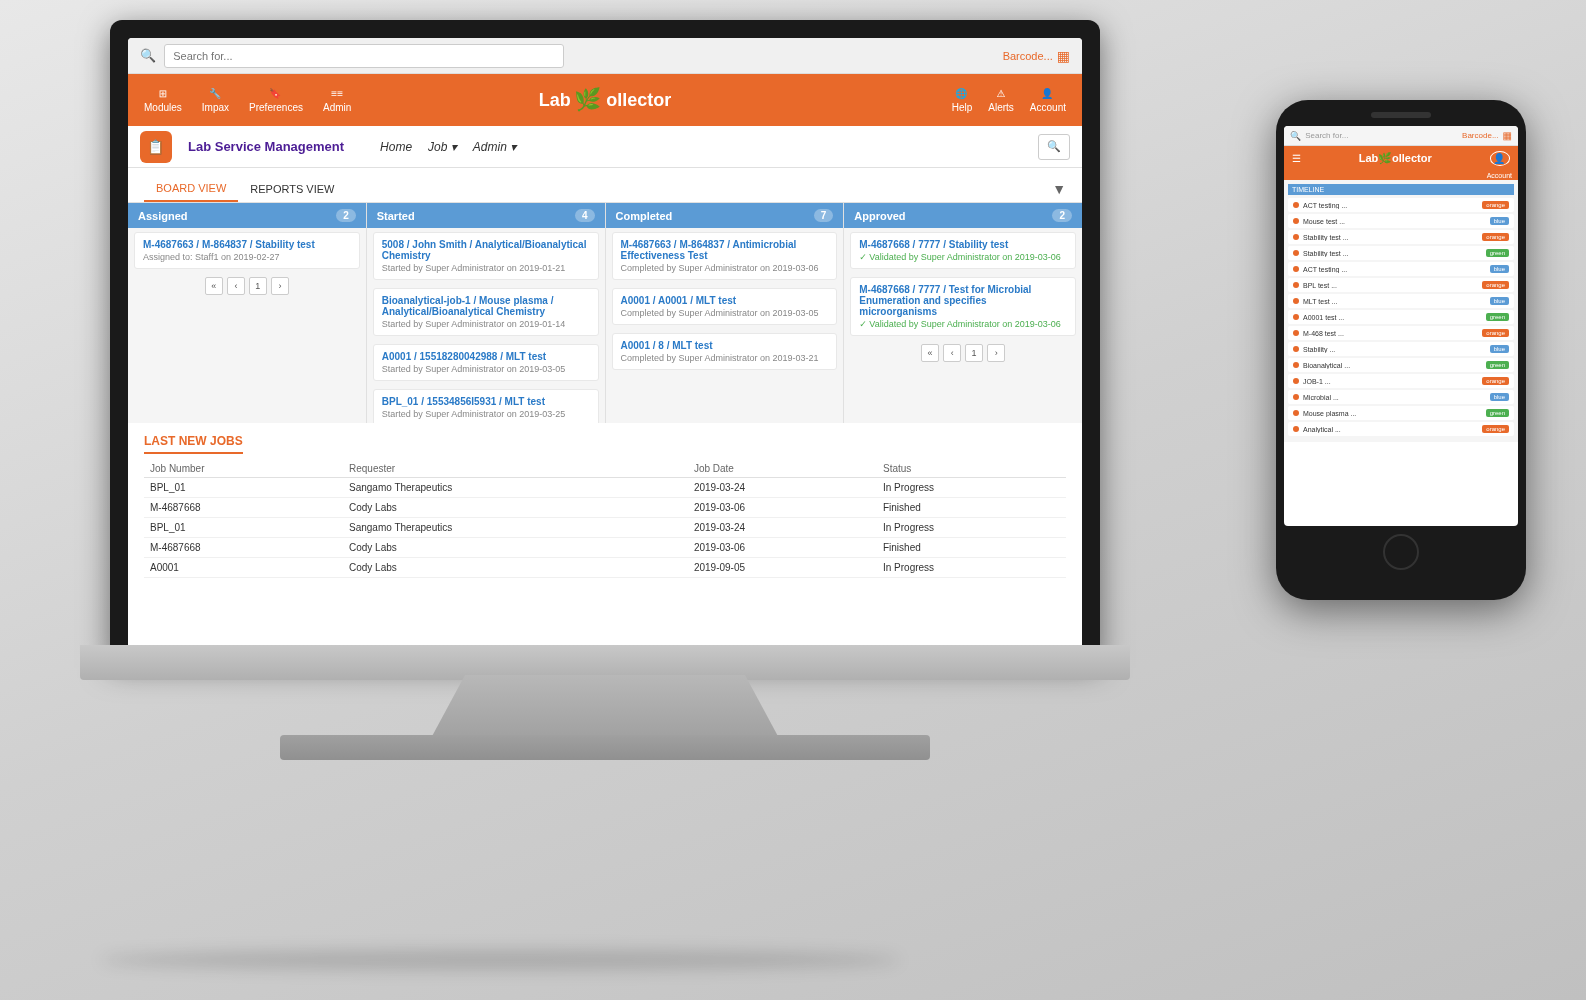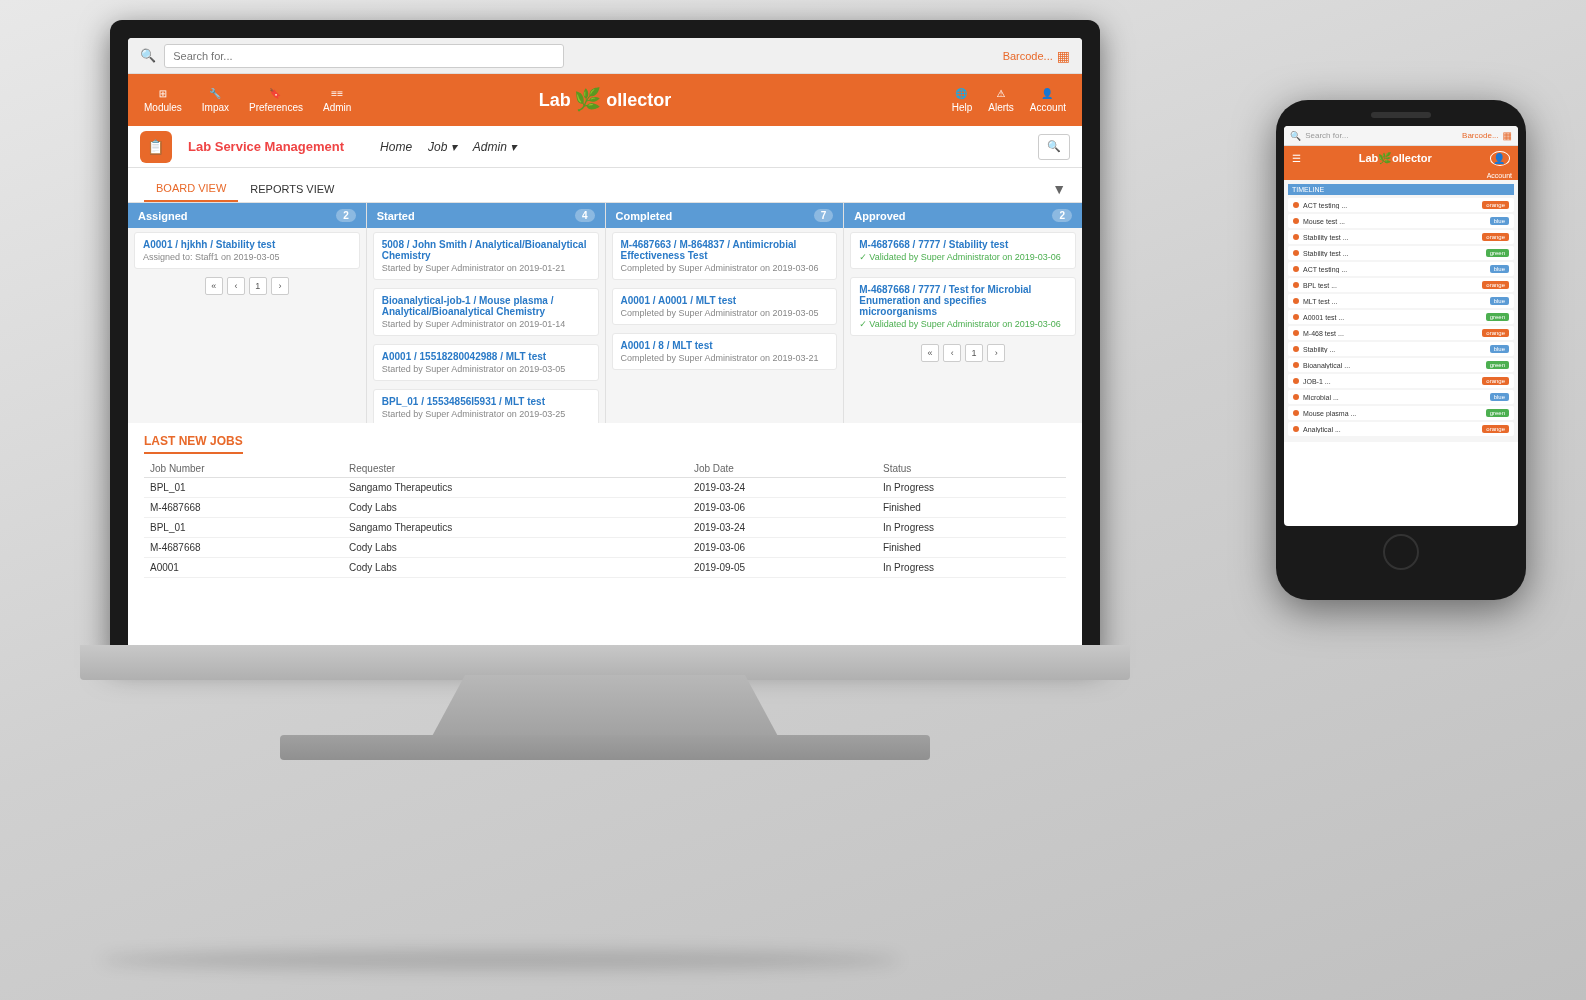--- a/index.html
+++ b/index.html
@@ -186,21 +186,21 @@
       border-radius: 6px;
       display: flex;
       align-items: center;
       justify-content: center;
       color: white;
       font-size: 14px;
     }
 
     .module-title {
       font-size: 13px;
-      color: #ef4444;
+      color: #4c1d95;
       font-weight: bold;
     }
 
     .sec-nav-links {
       margin-left: 20px;
       display: flex;
       align-items: center;
       gap: 16px;
       font-style: italic;
     }
@@ -602,22 +602,22 @@
         </div>
 
         <div class="board-view" style="height:220px; flex:none;">
 
           <div class="board-column">
             <div class="column-header">
               <span>Assigned</span>
               <span class="badge">2</span>
             </div>
             <div class="card">
-              <div class="card-title">A0001 / hjkhh / Stability test</div>
-              <div class="card-sub">Assigned to: Staff1 on 2019-03-05</div>
+              <div class="card-title">M-4687663 / M-864837 / Stability test</div>
+              <div class="card-sub">Assigned to: Staff1 on 2019-02-27</div>
             </div>
             <div class="column-pagination">
               <div class="page-btn">«</div>
               <div class="page-btn">‹</div>
               <div class="page-btn">1</div>
               <div class="page-btn">›</div>
             </div>
           </div>
 
           <div class="board-column">

